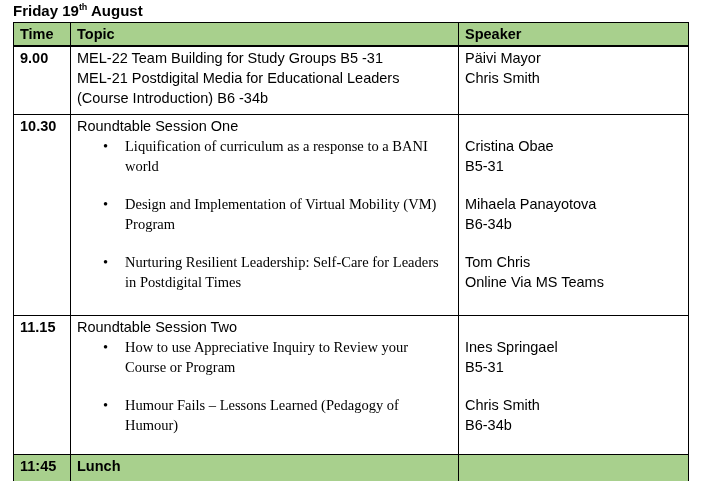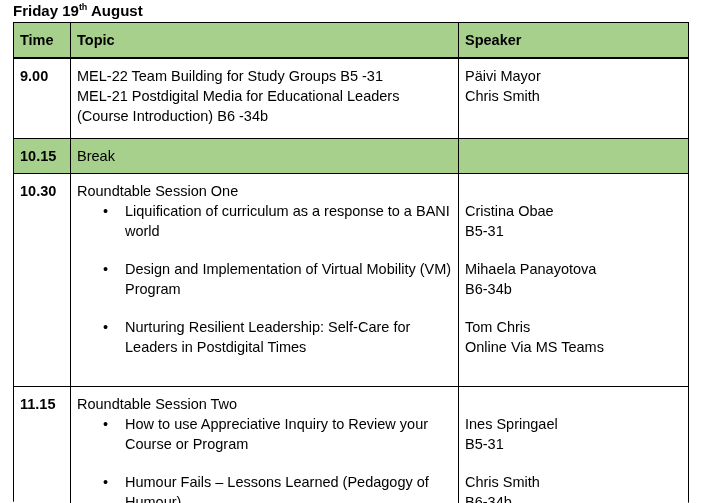--- a/index.html
+++ b/index.html
@@ -11,40 +11,40 @@
   }
   .doc-title{position:absolute;left:13px;top:1px;font-weight:bold;font-size:15px;}
   .doc-title sup{font-size:9px;vertical-align:super;line-height:0;}
 
   table.schedule{
     position:absolute;left:13px;top:22px;width:675px;
     border-collapse:collapse;table-layout:fixed;
   }
   td{
     border:1px solid #000;vertical-align:top;
-    padding:7px 6px;overflow:hidden;
+    padding:1px 6px;overflow:hidden;
   }
   tr.head-row td{
     background:var(--green,#A8D08D);
     font-weight:bold;height:18px;
     border-bottom-width:2px;
   }
   tr.green-row td{background:var(--green,#A8D08D);height:16px;}
   td.time{font-weight:bold;margin-left:28px;}
   .bold{font-weight:bold;}
 
   tr.row-opening td{height:65px;}
   tr.row-session1 td{height:198px;}
   tr.row-session2 td{height:121px;}
   tr.row-lunch td{height:24px;border-bottom:none;}
 
   .s-title{font-weight:normal;height:20px;}
   .bullet-item{
     position:relative;padding-left:48px;
-    min-height:40px;margin-bottom:18px;
+    min-height:40px;margin-bottom:18px;font-family:Liberation Serif, serif;
   }
   .bullet-item::before{
     content:"\2022";position:absolute;left:26px;top:0;
   }
   .spk-spacer{height:20px;}
   .spk{min-height:40px;margin-bottom:18px;}
   .para,.spk-line{margin:0;}
 </style>
 </head>
 <body>
@@ -72,25 +72,20 @@
         <td>
           <div class="para">MEL-22 Team Building for Study Groups B5 -31</div>
           <div class="para">MEL-21 Postdigital Media for Educational Leaders (Course Introduction) B6 -34b</div>
         </td>
         <td>
           <div class="spk-line">Päivi Mayor</div>
           <div class="spk-line">Chris Smith</div>
         </td>
       </tr>
 
-      <tr class="green-row">
-        <td class="time">10.15</td>
-        <td>Break</td>
-        <td></td>
-      </tr>
 
       <tr class="row-session1">
         <td class="time">10.30</td>
         <td>
           <div class="s-title">Roundtable Session One</div>
           <div class="bullet-item">Liquification of curriculum as a response to a BANI world</div>
           <div class="bullet-item">Design and Implementation of Virtual Mobility (VM) Program</div>
           <div class="bullet-item">Nurturing Resilient Leadership: Self-Care for Leaders in Postdigital Times</div>
         </td>
         <td>

